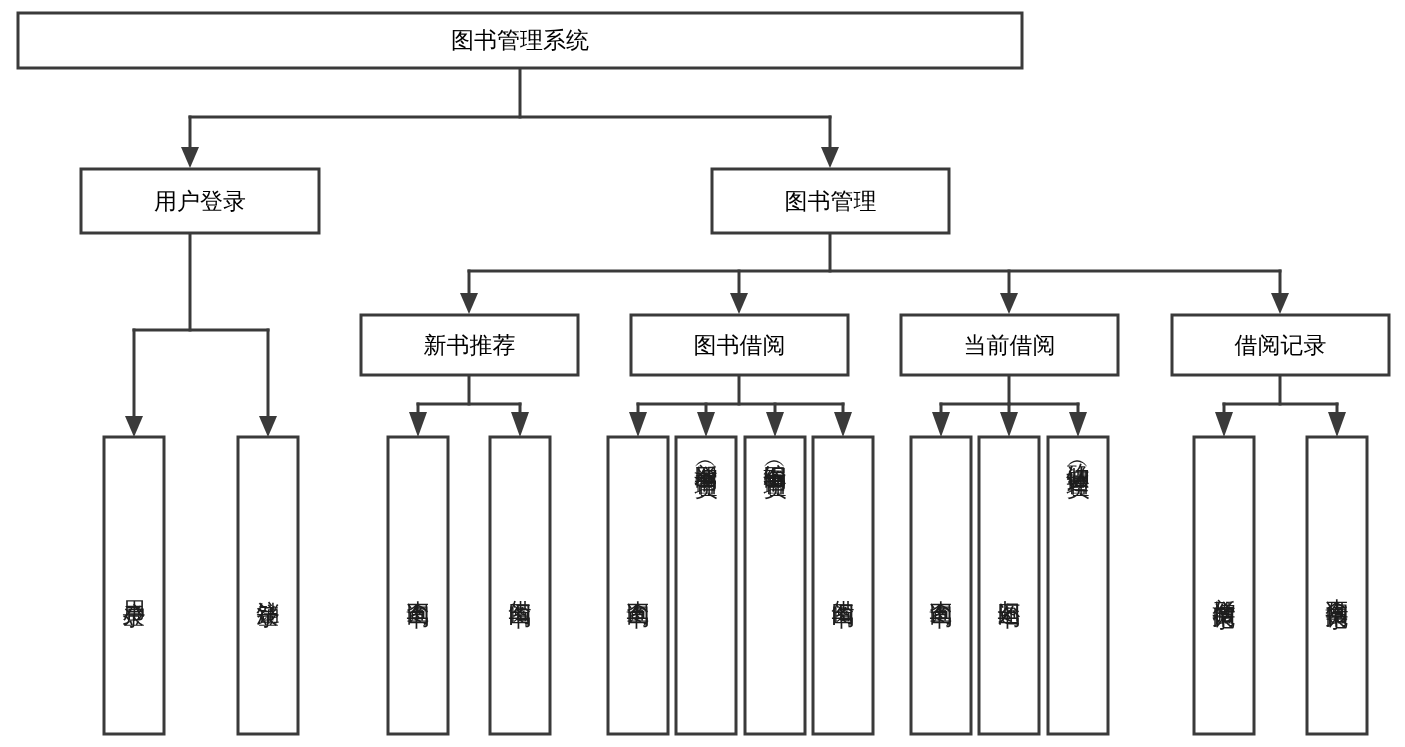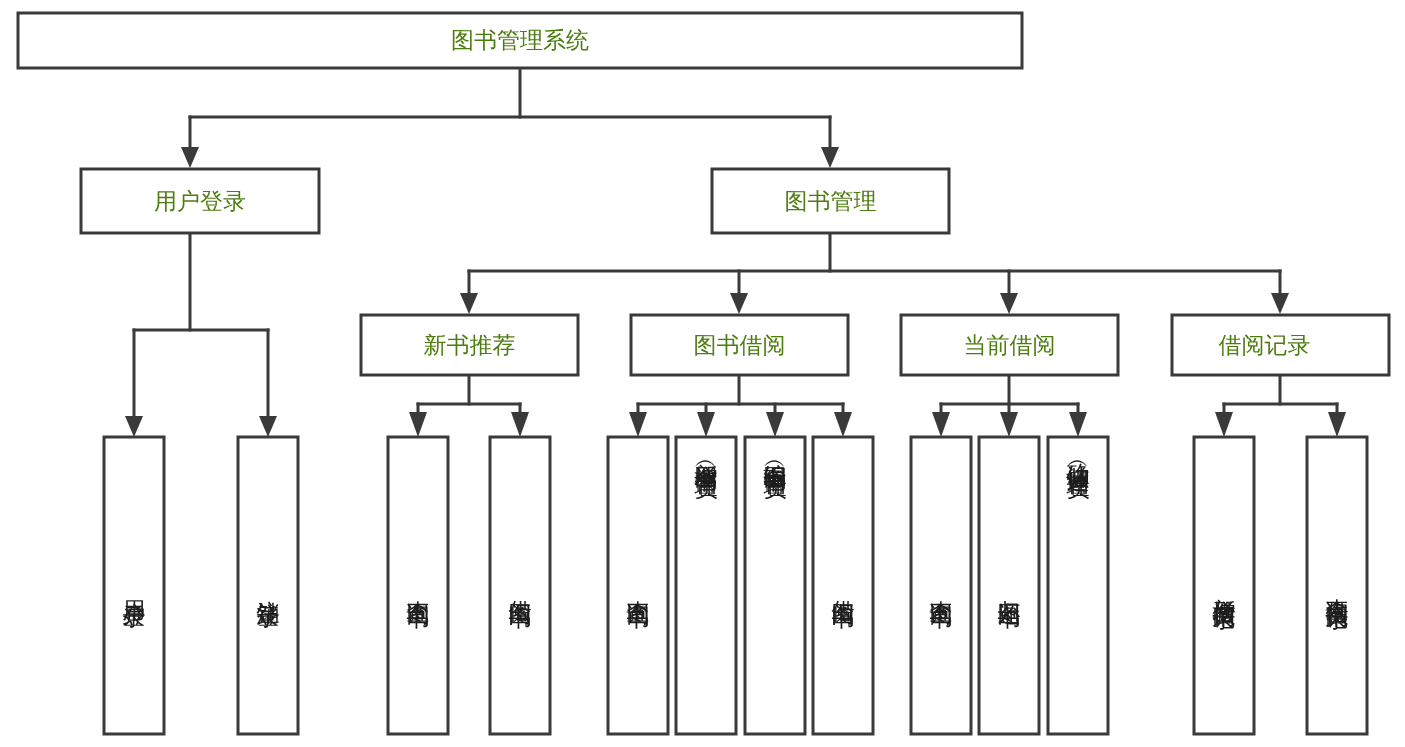--- a/index.html
+++ b/index.html
@@ -54,21 +54,21 @@
     align-items: center;
     justify-content: center;
     text-align: center;
     pointer-events: none;
     white-space: nowrap;
   }
   .hlabel {
     position: absolute;
     font-family: "Liberation Sans", "DejaVu Sans", sans-serif;
     font-size: 23px;
-    color: #4d7c0f;
+    color: #000000;
     display: flex;
     align-items: center;
     justify-content: center;
     pointer-events: none;
     white-space: nowrap;
   }
   #watermark {
     position: absolute;
     right: 16px;
     bottom: 6px;
@@ -195,21 +195,21 @@
   </svg>
 
   <div class="hlabel" style="left:18px;  top:13px;  width:1004px; height:55px;">图书管理系统</div>
 
   <div class="hlabel" style="left:81px;  top:169px; width:238px; height:64px;">用户登录</div>
   <div class="hlabel" style="left:361px; top:315px; width:217px; height:60px;">新书推荐</div>
 
   <div class="hlabel" style="left:712px; top:169px; width:237px; height:64px;">图书管理</div>
   <div class="hlabel" style="left:631px; top:315px; width:217px; height:60px;">图书借阅</div>
   <div class="hlabel" style="left:901px; top:315px; width:217px; height:60px;">当前借阅</div>
-  <div class="hlabel" style="left:1140px;top:315px; width:217px; height:60px;padding-left:16px;">借阅记录</div>
+  <div class="hlabel" style="left:1172px;top:315px; width:217px; height:60px;">借阅记录</div>
 
   <div class="vlabel" style="left:104px;  top:437px; width:60px; height:297px;">用户登录</div>
   <div class="vlabel" style="left:238px;  top:437px; width:60px; height:297px;">注销登录</div>
 
   <div class="vlabel" style="left:388px;  top:437px; width:60px; height:297px;">查询图书</div>
   <div class="vlabel" style="left:490px;  top:437px; width:60px; height:297px;">借阅图书</div>
 
   <div class="vlabel" style="left:608px;  top:437px; width:60px; height:297px;">查询图书</div>
   <div class="vlabel" style="left:676px;  top:437px; width:60px; height:297px; justify-content:flex-start; padding-top:8px; box-sizing:border-box;">新增图书（管理员）</div>
   <div class="vlabel" style="left:745px;  top:437px; width:60px; height:297px; justify-content:flex-start; padding-top:8px; box-sizing:border-box;">编辑图书（管理员）</div>

